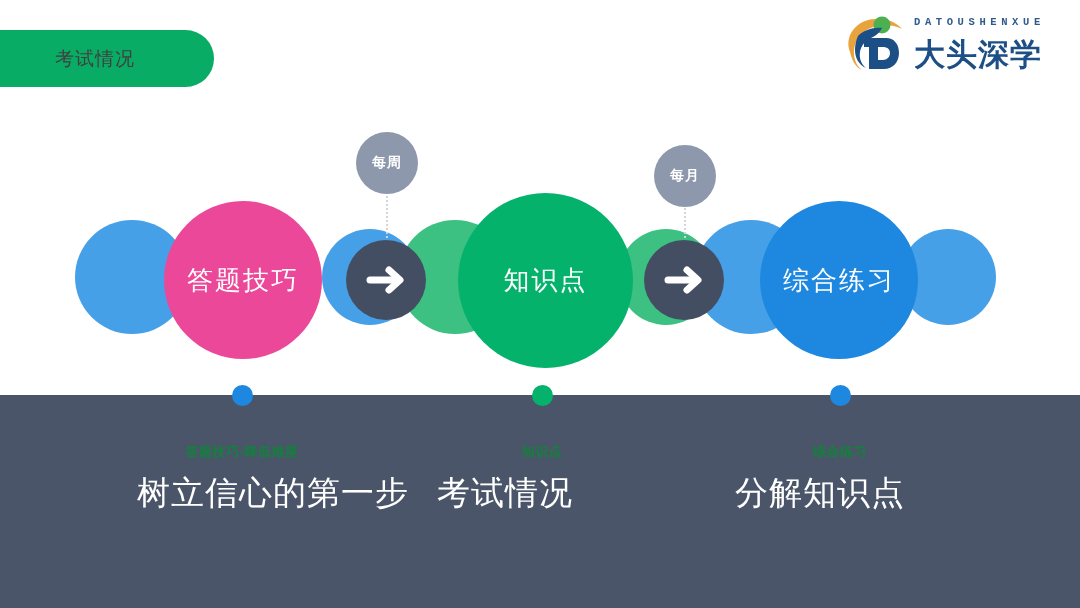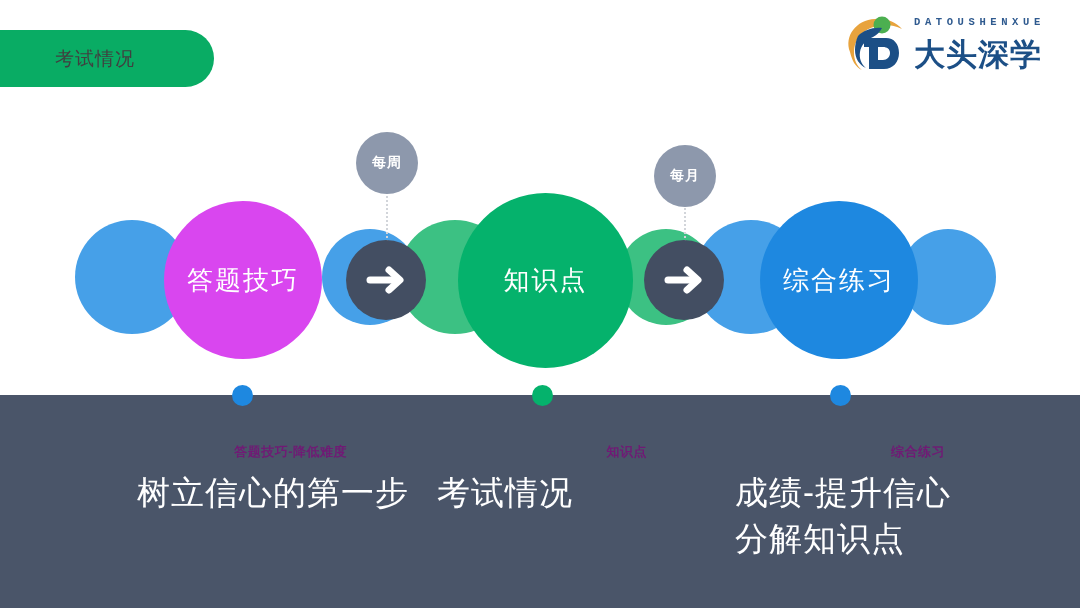--- a/index.html
+++ b/index.html
@@ -161,25 +161,25 @@
     border-radius: 50%;
     top: 385px;
     z-index: 6;
   }
   .col {
     position: absolute;
     top: 48px;
     text-align: left;
   }
   .col .eyebrow {
-    color: #701a75;
+    color: #15803d;
     font-size: 13px;
     font-weight: bold;
     letter-spacing: 0.5px;
-    text-align: right;
+    text-align: center;
     white-space: nowrap;
     margin-bottom: 9px;
   }
   .col .line {
     color: #ffffff;
     font-size: 33px;
     letter-spacing: 1px;
     line-height: 1.38;
     white-space: nowrap;
   }
@@ -210,21 +210,21 @@
 
   <div class="stage">
 
     <div class="circle" style="left:75px;  top:124px; width:114px; height:114px; background:#46a0e8;"></div>
     <div class="circle" style="left:322px; top:133px; width:96px;  height:96px;  background:#46a0e8;"></div>
     <div class="circle" style="left:398px; top:124px; width:114px; height:114px; background:#3cc183;"></div>
     <div class="circle" style="left:618px; top:133px; width:96px;  height:96px;  background:#3cc183;"></div>
     <div class="circle" style="left:694px; top:124px; width:114px; height:114px; background:#46a0e8;"></div>
     <div class="circle" style="left:900px; top:133px; width:96px;  height:96px;  background:#46a0e8;"></div>
 
-    <div class="circle main-circle" style="left:164px; top:105px; width:158px; height:158px; background:#d946ef;">
+    <div class="circle main-circle" style="left:164px; top:105px; width:158px; height:158px; background:#ec4899;">
       <span class="label">答题技巧</span>
     </div>
     <div class="circle main-circle" style="left:458px; top:97px; width:175px; height:175px; background:#05b26c;">
       <span class="label">知识点</span>
     </div>
     <div class="circle main-circle" style="left:760px; top:105px; width:158px; height:158px; background:#1e88e0;">
       <span class="label">综合练习</span>
     </div>
 
     <div class="connector" style="left:386px; top:96px; height:50px;"></div>
@@ -266,17 +266,16 @@
     <div class="line">树立信心的第一步</div>
   </div>
 
   <div class="col" style="left:437px; top:443px; width:210px;">
     <div class="eyebrow">知识点</div>
     <div class="line">考试情况</div>
   </div>
 
   <div class="col" style="left:735px; top:443px; width:210px;">
     <div class="eyebrow">综合练习</div>
-    <div class="line">成绩-提升信心</div>
     <div class="line">分解知识点</div>
   </div>
 
 </div>
 
 </body></html>

